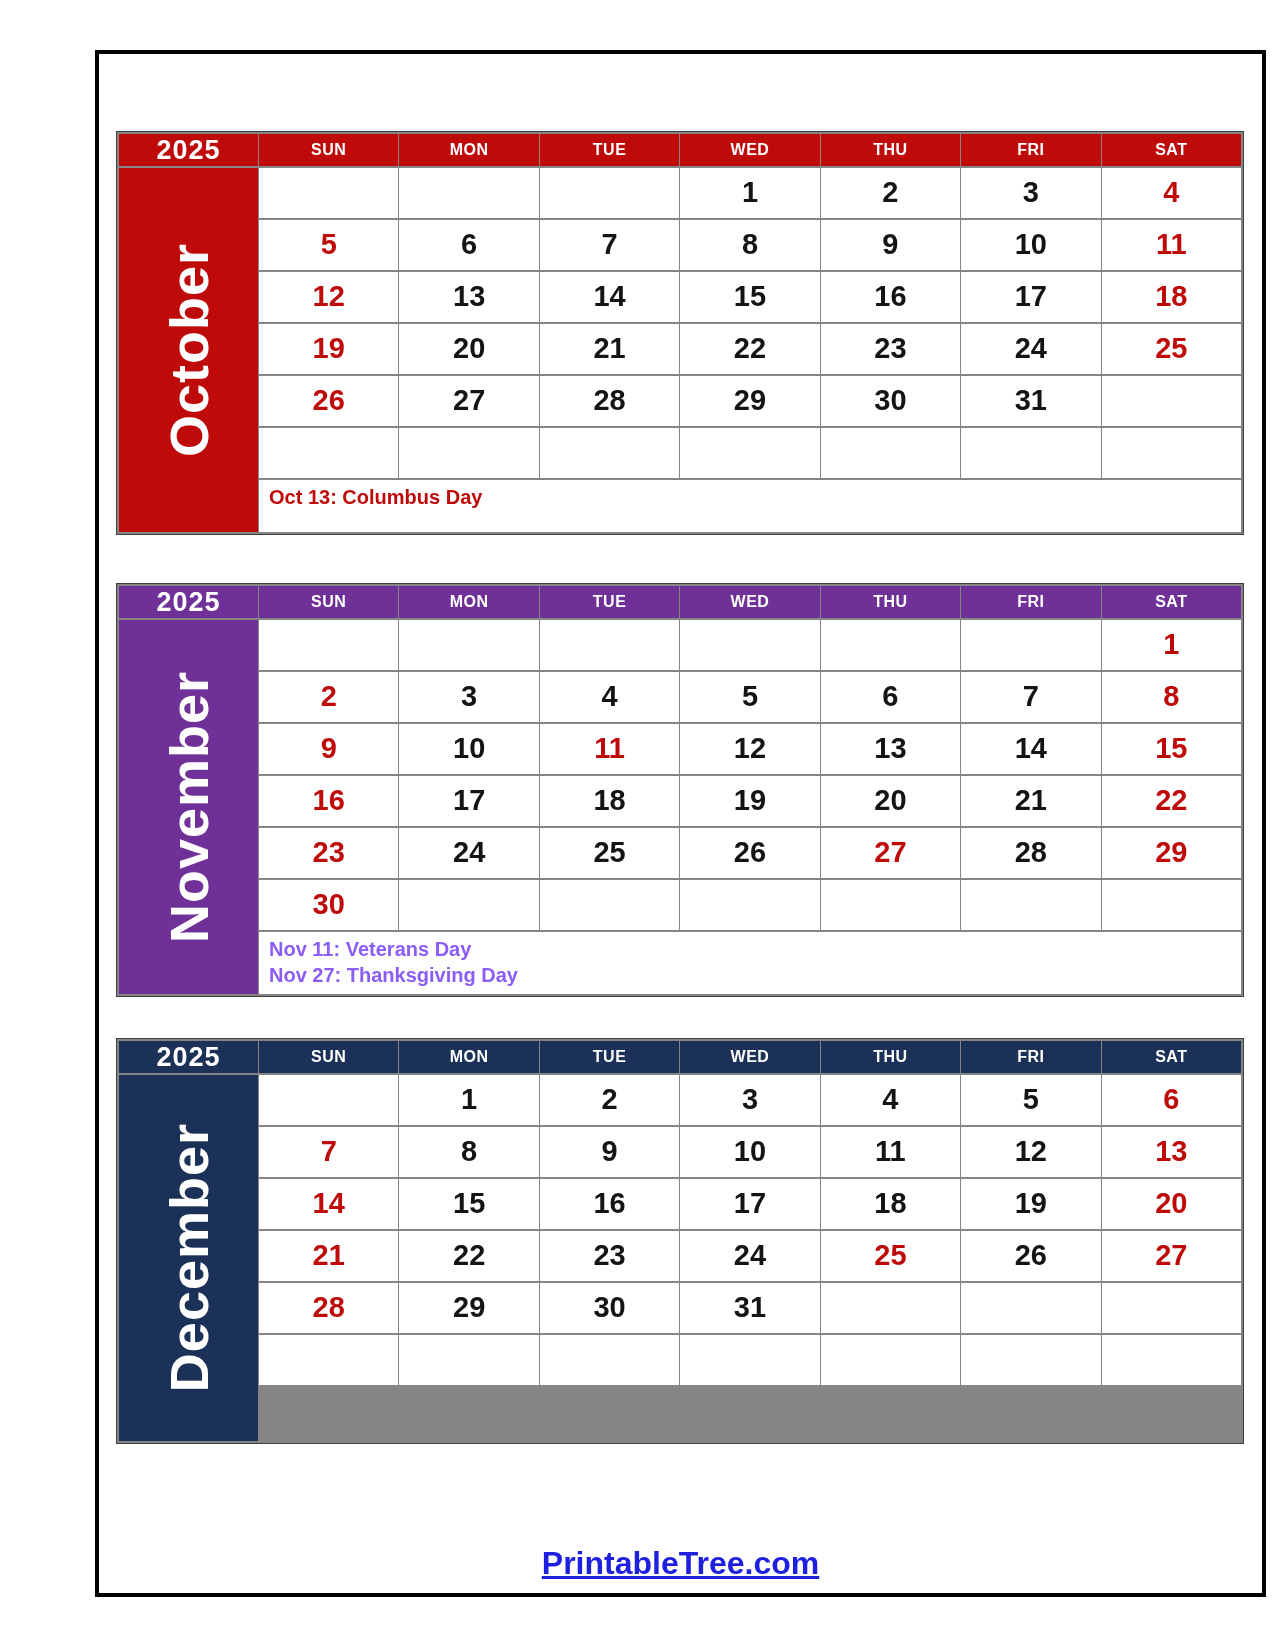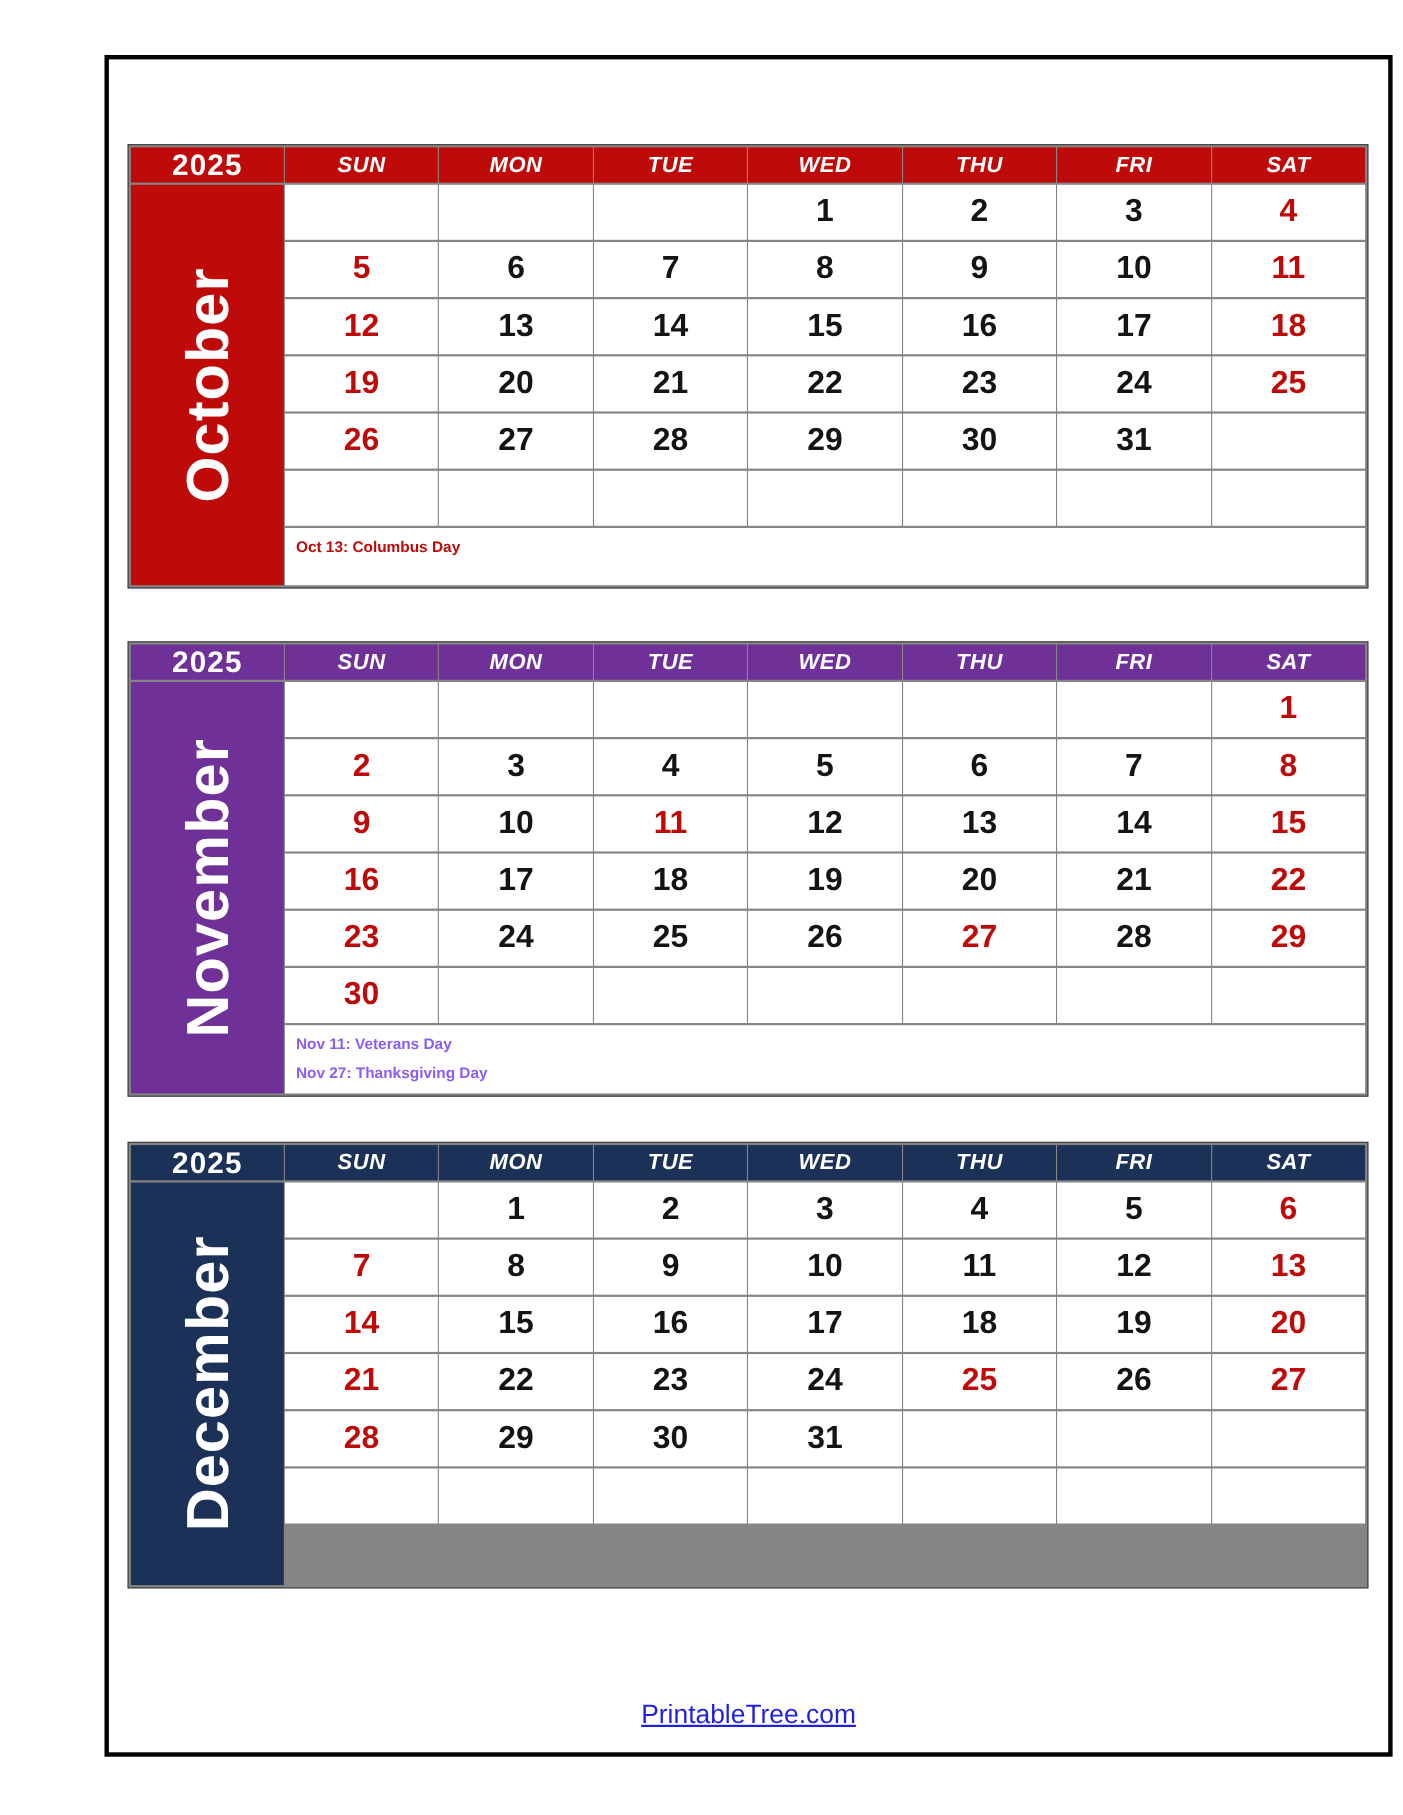--- a/index.html
+++ b/index.html
@@ -30,21 +30,21 @@
   #months-root .month:nth-child(1) { top: 131px;  grid-template-rows: 32px repeat(6, 50px) 52px; }
   #months-root .month:nth-child(2) { top: 583px;  grid-template-rows: 32px repeat(6, 50px) 62px; }
   #months-root .month:nth-child(3) { top: 1038px; grid-template-rows: 32px repeat(6, 50px) 54px; }
 
   .cell { background: #fff; display: flex; min-width: 0; }
   .head {
     align-items: center; justify-content: center;
     color: #ffffff; font-weight: bold;
   }
   .year-cell { font-size: 27px; letter-spacing: 1px; }
-  .day-head  { font-size: 20px; letter-spacing: 0.5px; font-style: italic; }
+  .day-head  { font-size: 16px; letter-spacing: 0.5px; }
 
   .date-cell {
     justify-content: center; align-items: flex-start;
     padding-top: 8px;
     font-weight: bold; font-size: 29px;
     color: var(--weekday-text, #141414);
   }
   .date-cell.red { color: var(--weekend-red, #BF0A0A); }
 
   .sidebar {
@@ -55,31 +55,32 @@
     writing-mode: vertical-rl;
     transform: rotate(180deg);
     color: #ffffff; font-weight: bold;
     font-size: 54px; letter-spacing: 1px;
     white-space: nowrap;
   }
   .holiday-cell {
     grid-column: 2 / 9; grid-row: 8;
     flex-direction: column; align-items: flex-start; justify-content: flex-start;
     padding: 4px 0 0 10px;
-    font-weight: bold; font-size: 14px; line-height: 26px;
+    font-weight: bold; font-size: 20px; line-height: 26px;
   }
   .footer {
     position: absolute; top: 1545px; left: 0; right: 0;
     text-align: center;
   }
   .footer a {
-    font-size: 24px;
+    font-size: 32px;
     color: var(--link-blue, #1F1FE0);
     text-decoration: underline;
     cursor: pointer;
+    font-weight: bold;
   }
 </style>
 </head>
 <body>
 
 <div class="page">
   <div class="frame"></div>
   <div id="months-root">
       <div class="month">
         <div class="cell head year-cell" style="background: rgb(191, 10, 10);">2025</div>

